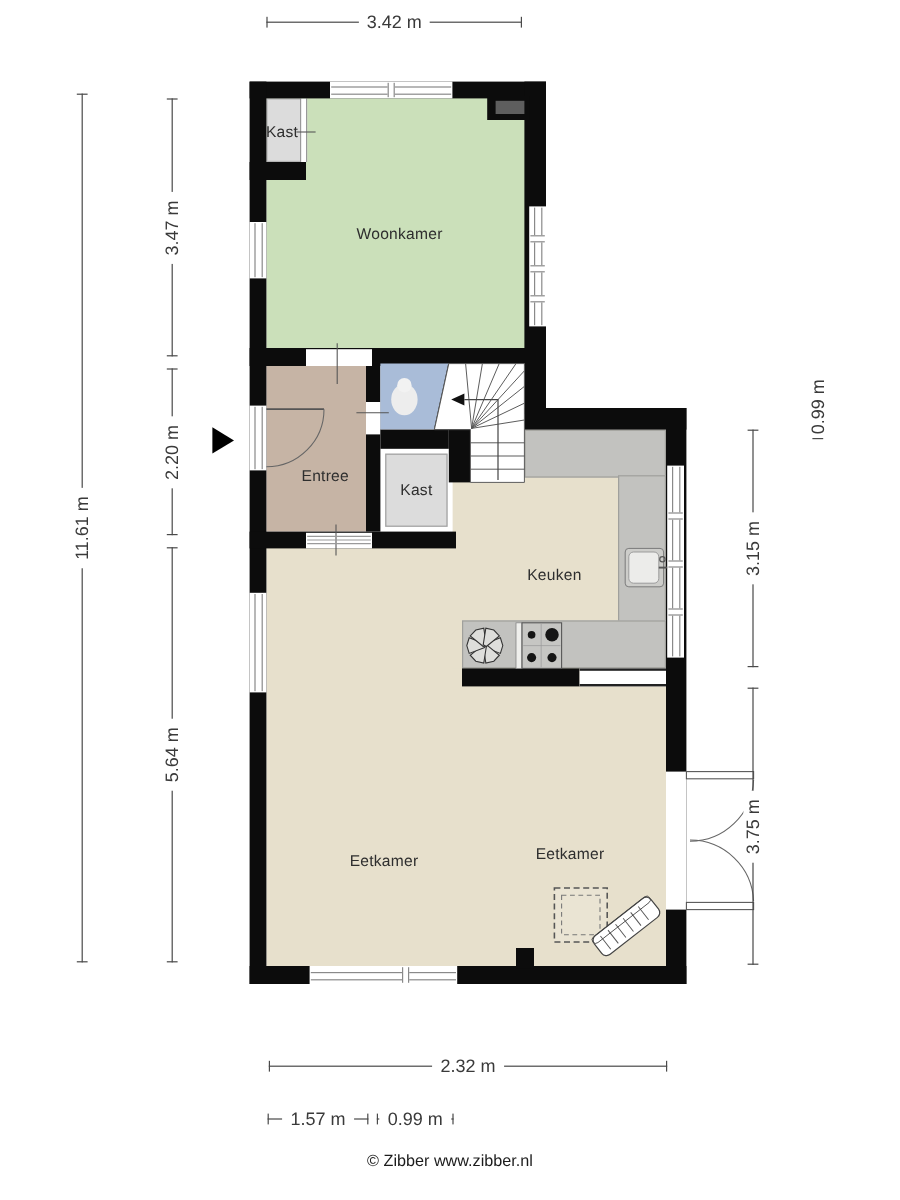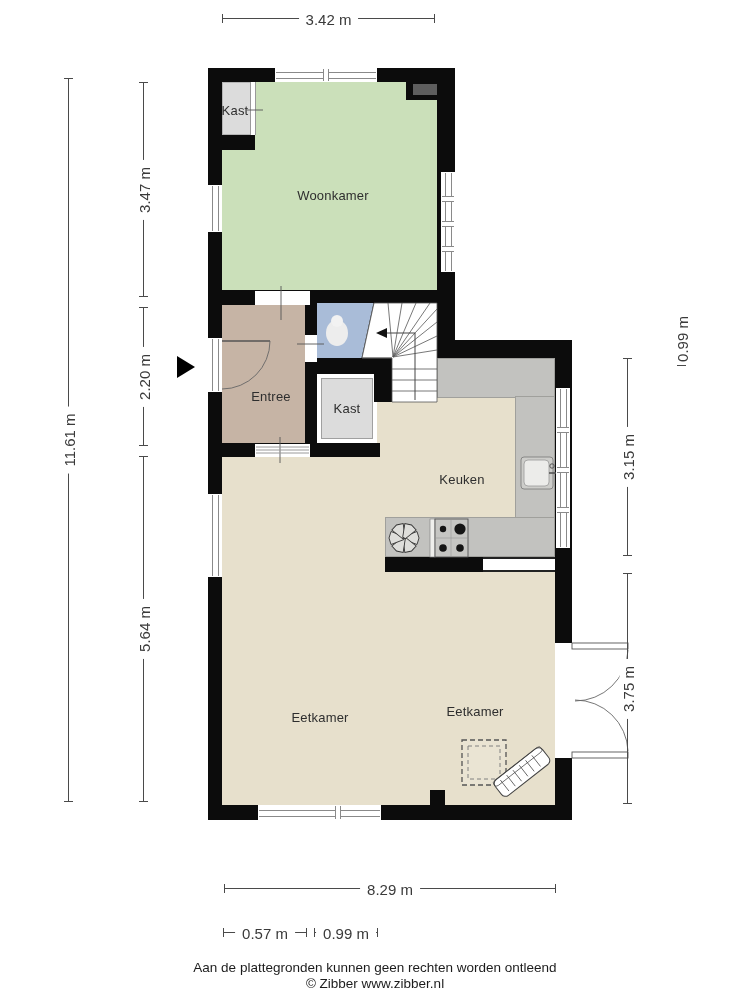--- a/index.html
+++ b/index.html
@@ -223,27 +223,26 @@
   <div class="dim-v" style="left:681px;top:311px;height:55px;">
     <span class="dlabel">0.99 m</span>
   </div>
   <div class="dim-v" style="left:627px;top:358px;height:198px;">
     <span class="dlabel">3.15 m</span>
   </div>
   <div class="dim-v" style="left:627px;top:573px;height:231px;">
     <span class="dlabel">3.75 m</span>
   </div>
   <div class="dim-h" style="left:224px;top:888px;width:332px;">
-    <span class="dlabel">8.29 m</span>
+    <span class="dlabel">2.32 m</span>
   </div>
   <div class="dim-h" style="left:223px;top:932px;width:84px;">
-    <span class="dlabel">0.57 m</span>
+    <span class="dlabel">1.57 m</span>
   </div>
   <div class="dim-h" style="left:314px;top:932px;width:64px;">
     <span class="dlabel">0.99 m</span>
   </div>
 
   <div class="footer" style="top:960px;">
-    <div>Aan de plattegronden kunnen geen rechten worden ontleend</div>
     <div>© Zibber www.zibber.nl</div>
   </div>
 
 </div>
 
 </body></html>

